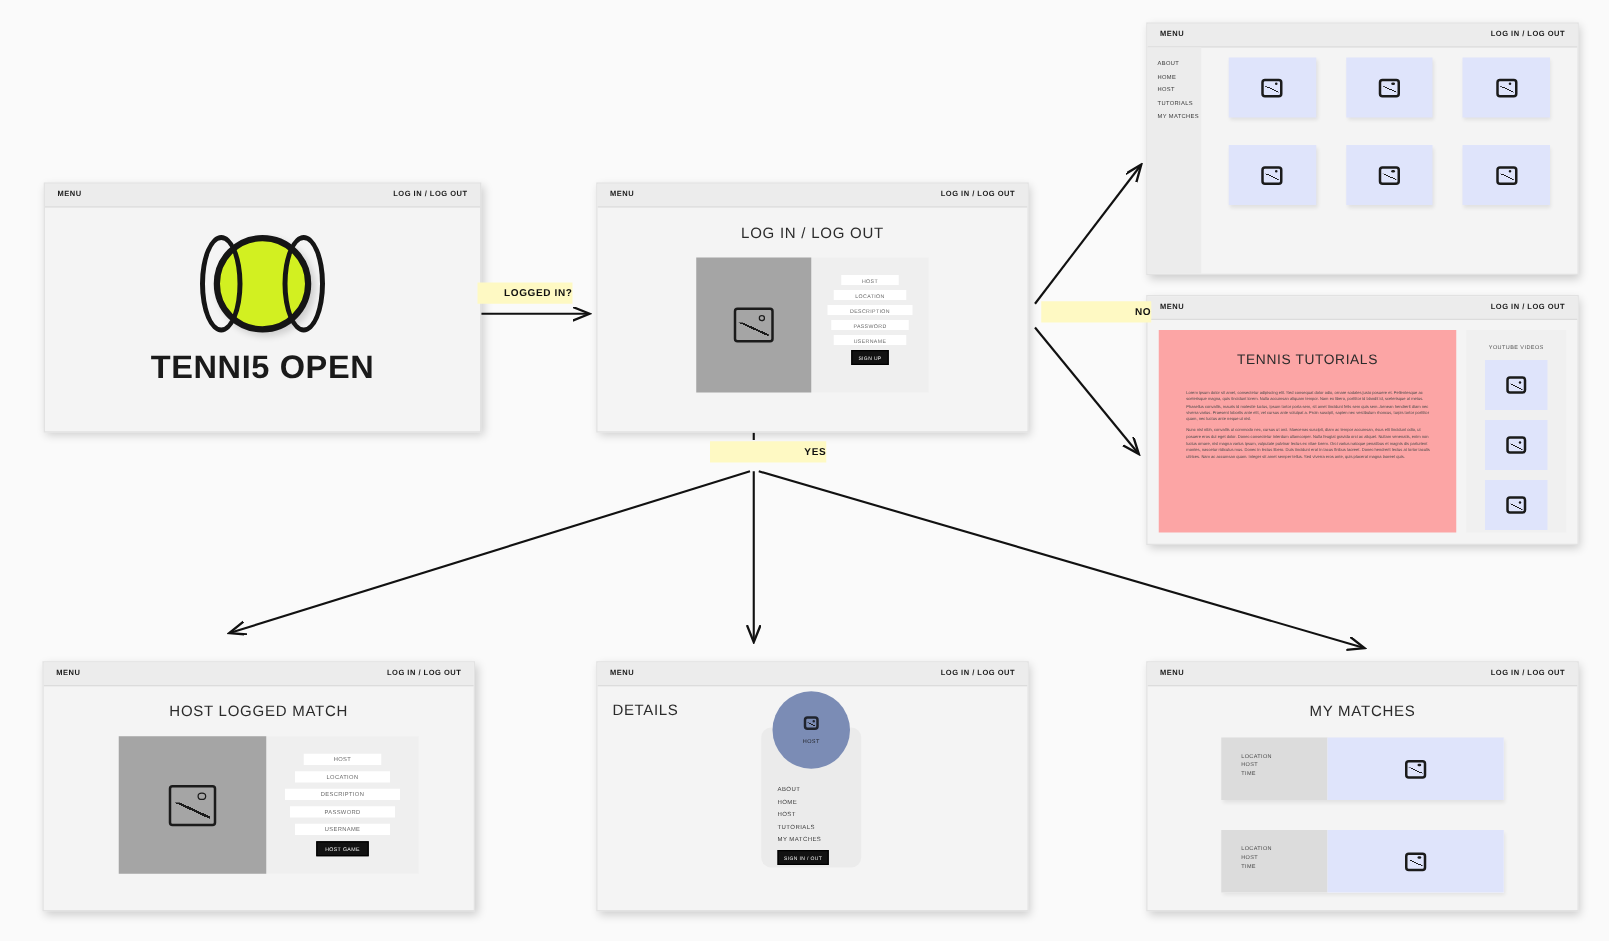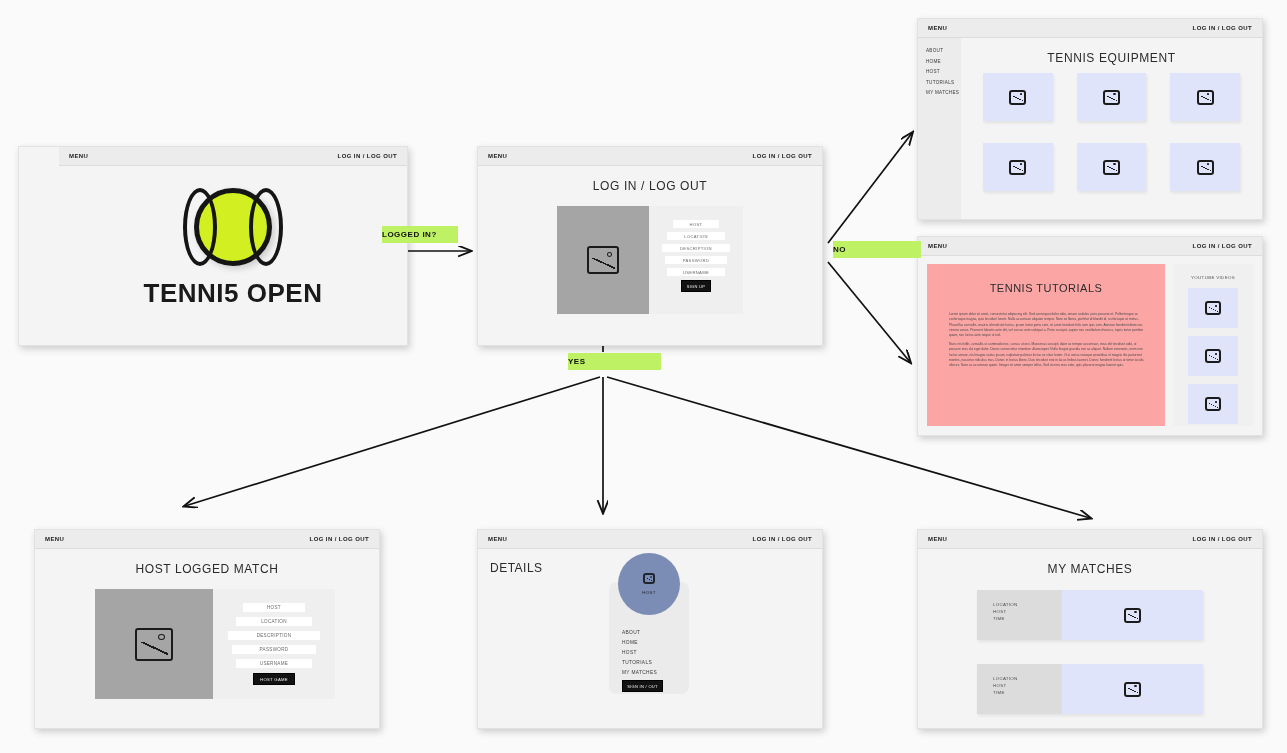--- a/index.html
+++ b/index.html
@@ -77,21 +77,21 @@
     content: "";
     position: absolute;
     left: 8%;
     bottom: 12%;
     width: 84%;
     height: 45%;
     background:
       linear-gradient(to top right, transparent 49%, #1b1b1b 49%, #1b1b1b 57%, transparent 57%);
   }
   
-  #screen-home { left: 18px; top: 146px; width: 348px; height: 198px; padding-left: 40px; }
+  #screen-home { left: 35px; top: 146px; width: 348px; height: 198px; }
   .ball-wrap {
     position: absolute;
     left: 0; right: 0;
     top: 22px;
     text-align: center;
   }
   .tennis-ball {
     display: inline-block;
     width: 78px;
     height: 78px;
@@ -367,26 +367,26 @@
     background: #dfe4fb;
     display: flex;
     align-items: center;
     justify-content: center;
   }
   .match-thumb .img-glyph { width: 17px; height: 15px; }
   .matches-list { padding-top: 14px; }
   
   .flow-label {
     position: absolute;
-    background: #bef264;
+    background: #fef9c3;
     color: #111;
     font-size: 8px;
     font-weight: bold;
     letter-spacing: 0.5px;
-    text-align: left;
+    text-align: right;
     padding: 4px 0;
     box-sizing: border-box;
   }
   #label-logged-in { left: 382px; top: 226px; width: 76px; }
   #label-yes       { left: 568px; top: 353px; width: 93px; }
   #label-no        { left: 833px; top: 241px; width: 88px; }
   
   #arrows {
     position: absolute;
     left: 0;
@@ -469,21 +469,20 @@
     </div>
     <div class="screen-body">
       <div class="side-nav">
         <div class="nav-item">ABOUT</div>
         <div class="nav-item">HOME</div>
         <div class="nav-item">HOST</div>
         <div class="nav-item">TUTORIALS</div>
         <div class="nav-item">MY MATCHES</div>
       </div>
       <div class="equip-area">
-        <div class="screen-title">TENNIS EQUIPMENT</div>
         <div class="equip-grid">
           <div class="equip-card">
               <span class="img-glyph"></span>
             </div>
           <div class="equip-card">
               <span class="img-glyph"></span>
             </div>
           <div class="equip-card">
               <span class="img-glyph"></span>
             </div>

